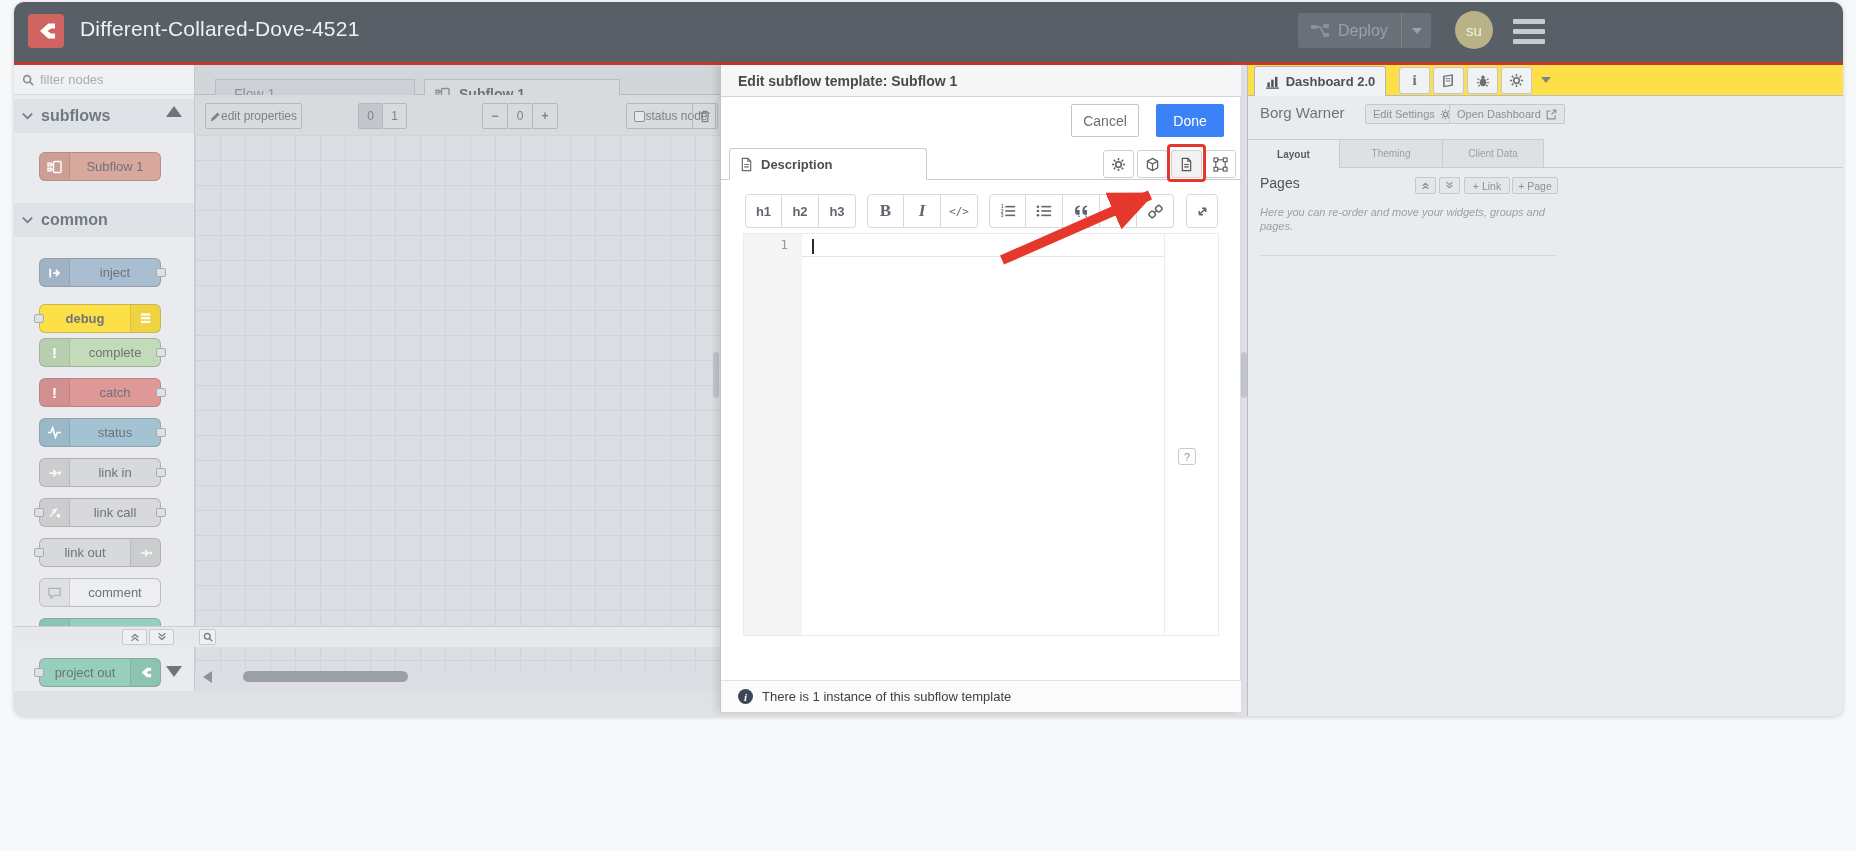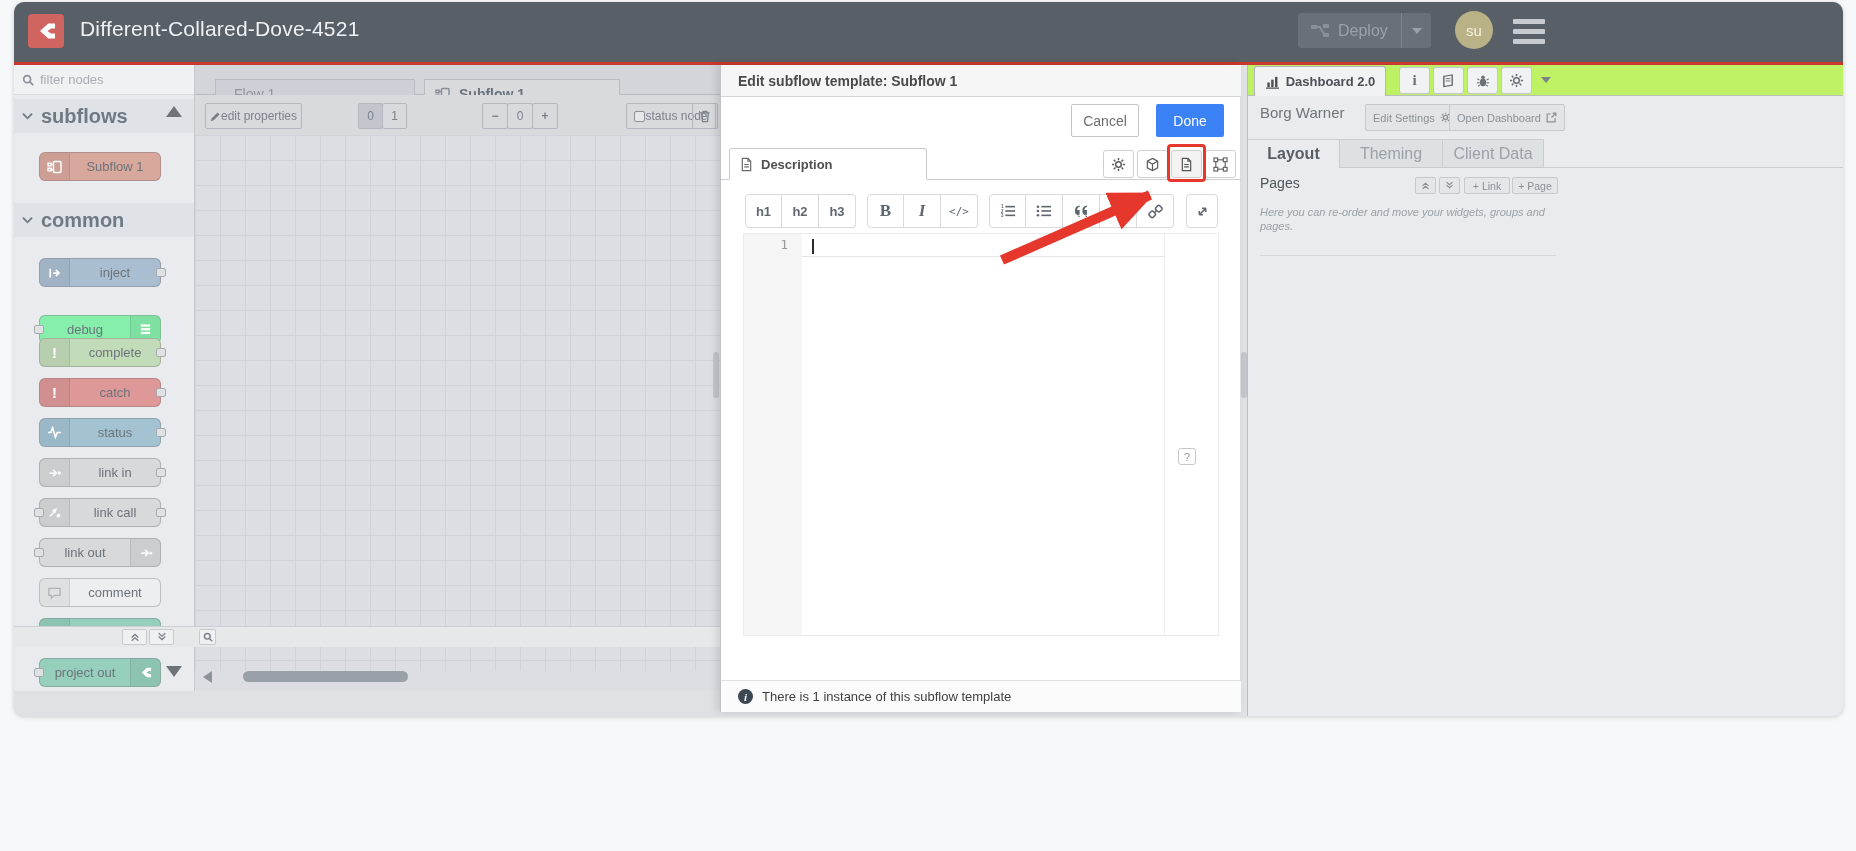--- a/index.html
+++ b/index.html
@@ -14,21 +14,21 @@
   #deploy-btn { position:absolute; left:1298px; top:13px; width:133px; height:35px; background:#6a7078; border-radius:3px; display:flex; align-items:center; color:#9ba1a8; font-size:16px; }
   #deploy-caret { margin-left:auto; width:30px; height:100%; border-left:1px solid rgba(255,255,255,.14); display:flex; align-items:center; justify-content:center; }
   #avatar { position:absolute; left:1455px; top:11px; width:38px; height:38px; border-radius:50%; background:#b9b287; color:#f4f1e3; font-size:15px; display:flex; align-items:center; justify-content:center; }
   #hamburger { position:absolute; left:1513px; top:19px; width:32px; height:25px; display:flex; flex-direction:column; justify-content:space-between; }
   #hamburger div { height:5px; border-radius:1px; background:#c7cacf; }
   #header-line { position:absolute; left:0; top:62px; width:1856px; height:3px; background:#c8372d; }
 
   
   #palette { position:absolute; left:14px; top:65px; width:181px; height:626px; background:#e9ebee; border-right:1px solid #c6c9ce; }
   #filter-row { position:absolute; left:0; top:0; width:100%; height:30px; background:#f0f1f3; border-bottom:1px solid #d8dadd; display:flex; align-items:center; padding-left:8px; color:#a8adb3; font-size:13px; gap:6px; }
-  .pal-section-header { position:absolute; left:0; width:100%; height:34px; background:#dfe2e6; color:#707a83; font-weight:bold; font-size:20px; display:flex; align-items:center; gap:8px; padding-left:8px; }
+  .pal-section-header { position:absolute; left:0; width:100%; height:34px; background:#dfe2e6; color:#707a83; font-weight:bold; font-size:16px; display:flex; align-items:center; gap:8px; padding-left:8px; }
   .node { position:absolute; left:25px; width:122px; height:29px; border:1px solid rgba(110,100,100,.35); border-radius:6px; font-size:13px; color:#6d737a; display:flex; align-items:stretch; }
   .node .nlabel { flex:1; display:flex; align-items:center; justify-content:center; }
   .node .nicon { width:30px; display:flex; align-items:center; justify-content:center; background:rgba(0,0,0,.055); }
   .node .nicon.ileft { border-right:1px solid rgba(0,0,0,.09); border-radius:5px 0 0 5px; }
   .node .nicon.iright { border-left:1px solid rgba(0,0,0,.09); border-radius:0 5px 5px 0; }
   .port { position:absolute; width:10px; height:9px; background:#e0e1e3; border:1px solid #a7abb0; border-radius:2px; top:9px; }
   .port.pleft { left:-6px; } .port.pright { right:-6px; }
   .excl { color:#fff; font-weight:bold; font-size:15px; }
   .pal-scroll-arrow { width:0; height:0; position:absolute; }
   #pal-footer, #ws-footer { position:absolute; top:626px; height:21px; background:#e6e8ea; border-top:1px solid #cbced2; }
@@ -72,28 +72,28 @@
   #dialog-footer { position:absolute; left:0; top:615px; width:520px; height:32px; background:#fbfbfc; border-top:1px solid #e0e0e0; display:flex; align-items:center; padding-left:17px; gap:9px; }
   #info-circle { width:15px; height:15px; border-radius:50%; background:#3b4753; color:#fff; font-family:"Liberation Serif", serif; font-size:11px; font-weight:bold; font-style:italic; display:flex; align-items:center; justify-content:center; }
   #dialog-footer-text { font-size:13px; color:#3f3f3f; }
 
   
   #annot-box { position:absolute; left:1167px; top:144px; width:39px; height:38px; border:3px solid #e5372c; border-radius:4px; z-index:40; }
   #annot-arrow { position:absolute; left:950px; top:165px; z-index:40; }
 
   
   #sidebar { position:absolute; left:1247px; top:65px; width:609px; height:651px; background:#e9ebee; border-left:1px solid #b9bdc2; }
-  #sb-tabrow { position:absolute; left:0; top:0; width:609px; height:31px; background:#bef264; border-bottom:1px solid #b9bdc2; }
+  #sb-tabrow { position:absolute; left:0; top:0; width:609px; height:31px; background:#fde047; border-bottom:1px solid #b9bdc2; }
   #sb-dash-tab { position:absolute; left:6px; top:1px; width:132px; height:30px; background:#f1f2f4; border:1px solid #b2b6bb; border-bottom:none; border-radius:3px 3px 0 0; display:flex; align-items:center; justify-content:center; gap:6px; font-size:13px; font-weight:bold; color:#4b5157; }
   .sb-sq-btn { position:absolute; top:2px; width:31px; height:27px; background:#f1f2f4; border:1px solid #c3c6cb; border-radius:3px; display:flex; align-items:center; justify-content:center; color:#6a7076; }
   .caret-down { width:0; height:0; border-left:5px solid transparent; border-right:5px solid transparent; border-top:6px solid #7d838a; }
   #sb-project { position:absolute; left:12px; top:39px; font-size:15px; color:#6e747b; }
-  .sb-pill { position:absolute; top:39px; height:27px; background:#e2e4e7; border:1px solid #c5c8cc; border-radius:2px; font-size:11px; color:#8a9097; display:flex; align-items:center; justify-content:center; gap:5px; padding:0 7px; }
+  .sb-pill { position:absolute; top:39px; height:20px; background:#e2e4e7; border:1px solid #c5c8cc; border-radius:2px; font-size:11px; color:#8a9097; display:flex; align-items:center; justify-content:center; gap:5px; padding:0 7px; }
   #sb-tabs { position:absolute; left:0; top:74px; width:609px; height:29px; border-bottom:1px solid #c9ccd1; }
-  .sb-tab { position:absolute; top:0; height:29px; display:flex; align-items:center; justify-content:center; font-size:16px; }
+  .sb-tab { position:absolute; top:0; height:29px; display:flex; align-items:center; justify-content:center; font-size:10px; }
   #sb-tab-layout { left:0; width:92px; background:#e9ebee; border-right:1px solid #c9ccd1; border-top:1px solid #c9ccd1; font-weight:bold; color:#575e66; height:29px; }
   #sb-tab-theming { left:92px; width:103px; background:#dee1e4; border-right:1px solid #c9ccd1; border-top:1px solid #c9ccd1; color:#9aa1a8; height:28px; }
   #sb-tab-client { left:195px; width:101px; background:#dee1e4; border-right:1px solid #c9ccd1; border-top:1px solid #c9ccd1; color:#9aa1a8; height:28px; }
   #sb-pages-title { position:absolute; left:12px; top:110px; font-size:14px; font-weight:normal; color:#4d545b; }
   .pg-btn { position:absolute; top:112px; height:17px; background:#e4e6e9; border:1px solid #c5c8cc; border-radius:2px; font-size:10.5px; color:#8a9097; display:flex; align-items:center; justify-content:center; }
   #sb-help { position:absolute; left:12px; top:140px; width:302px; font-size:11px; font-style:italic; color:#9aa1a8; line-height:14px; }
   #sb-divider { position:absolute; left:12px; top:190px; width:296px; height:1px; background:#d3d6da; }
 
   .vhandle { position:absolute; width:6px; height:46px; background:#c2c6cb; border-radius:3px; top:352px; }
   svg { display:block; }
@@ -172,21 +172,21 @@
     <div class="node" style="top: 193px; background: rgb(169, 190, 209);">
       <span class="nicon ileft">
         <svg width="14" height="14" viewBox="0 0 16 16" fill="none" stroke="#fff" stroke-width="2">
               <path d="M2.5 3v10M6 8h6M9 4.5L12.5 8 9 11.5"></path>
             </svg>
       </span>
       <span class="nlabel">inject</span>
       <span class="port pright"></span>
     </div>
 
-    <div class="node" style="top: 250px; background: #86efac;">
+    <div class="node" style="top: 239px; background: #fde047; font-weight: bold;">
       <span class="nlabel">debug</span>
       <span class="nicon iright">
         <svg width="13" height="13" viewBox="0 0 14 14">
               <g fill="#fff">
                 <rect x="2" y="1.5" width="10" height="2.4"></rect>
                 <rect x="2" y="5.5" width="10" height="2.4"></rect>
                 <rect x="2" y="9.5" width="10" height="2.4"></rect>
               </g>
             </svg>
       </span>

